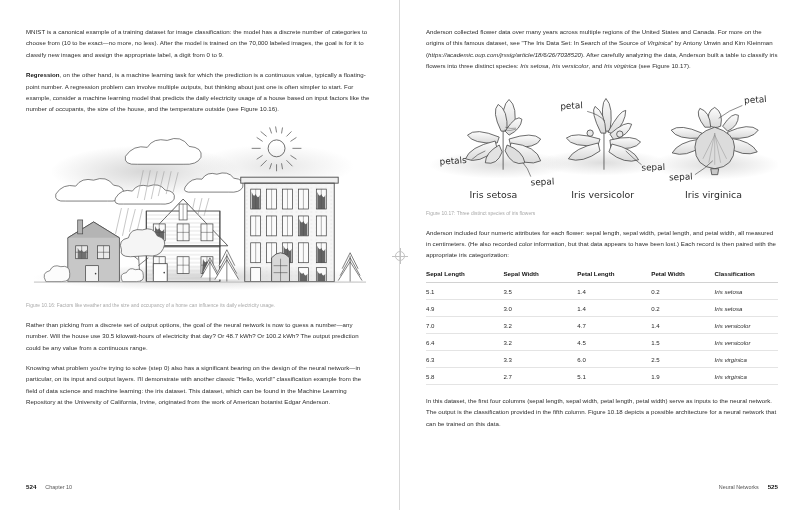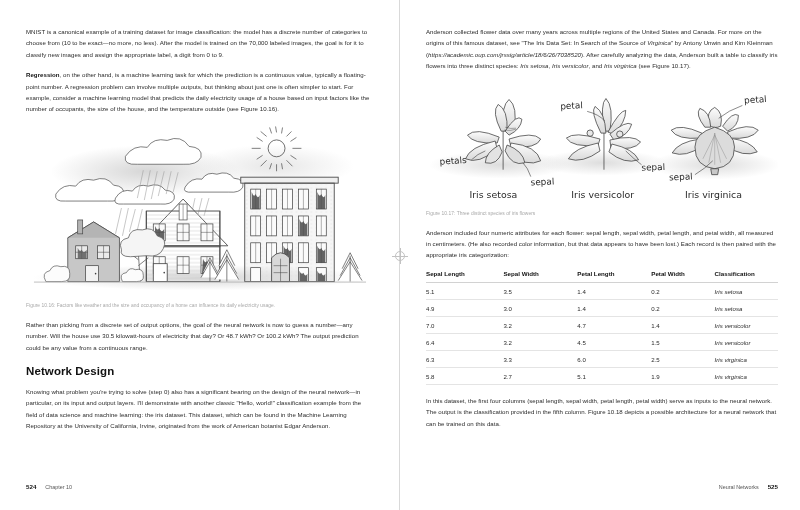--- a/index.html
+++ b/index.html
@@ -223,21 +223,20 @@
         <path d="M97,156 q-4,-8 4,-9 q3,-6 9,-3 q8,-2 8,6 q1,6 -7,6z"></path>
       </g>
 
       <path d="M8,156.5 L342,156.5" stroke="#b0b0b0" stroke-width="0.8"></path>
     </svg>
 
     <p class="caption">Figure 10.16: Factors like weather and the size and occupancy of a home can influence its daily electricity usage.</p>
 
     <p class="body">Rather than picking from a discrete set of output options, the goal of the neural network is now to guess a number—any number. Will the house use 30.5 kilowatt-hours of electricity that day? Or 48.7 kWh? Or 100.2 kWh? The output prediction could be any value from a continuous range.</p>
 
-    <h2 class="section">Network Design</h2>
 
     <p class="body">Knowing what problem you're trying to solve (step 0) also has a significant bearing on the design of the neural network—in particular, on its input and output layers. I'll demonstrate with another classic "Hello, world!" classification example from the field of data science and machine learning: the iris dataset. This dataset, which can be found in the Machine Learning Repository at the University of California, Irvine, originated from the work of American botanist Edgar Anderson.</p>
 
     <div class="footer footer-left">
       <span class="pg">524</span>
       <span class="ch">Chapter 10</span>
     </div>
   </div>
 
   <div class="page page-right">

